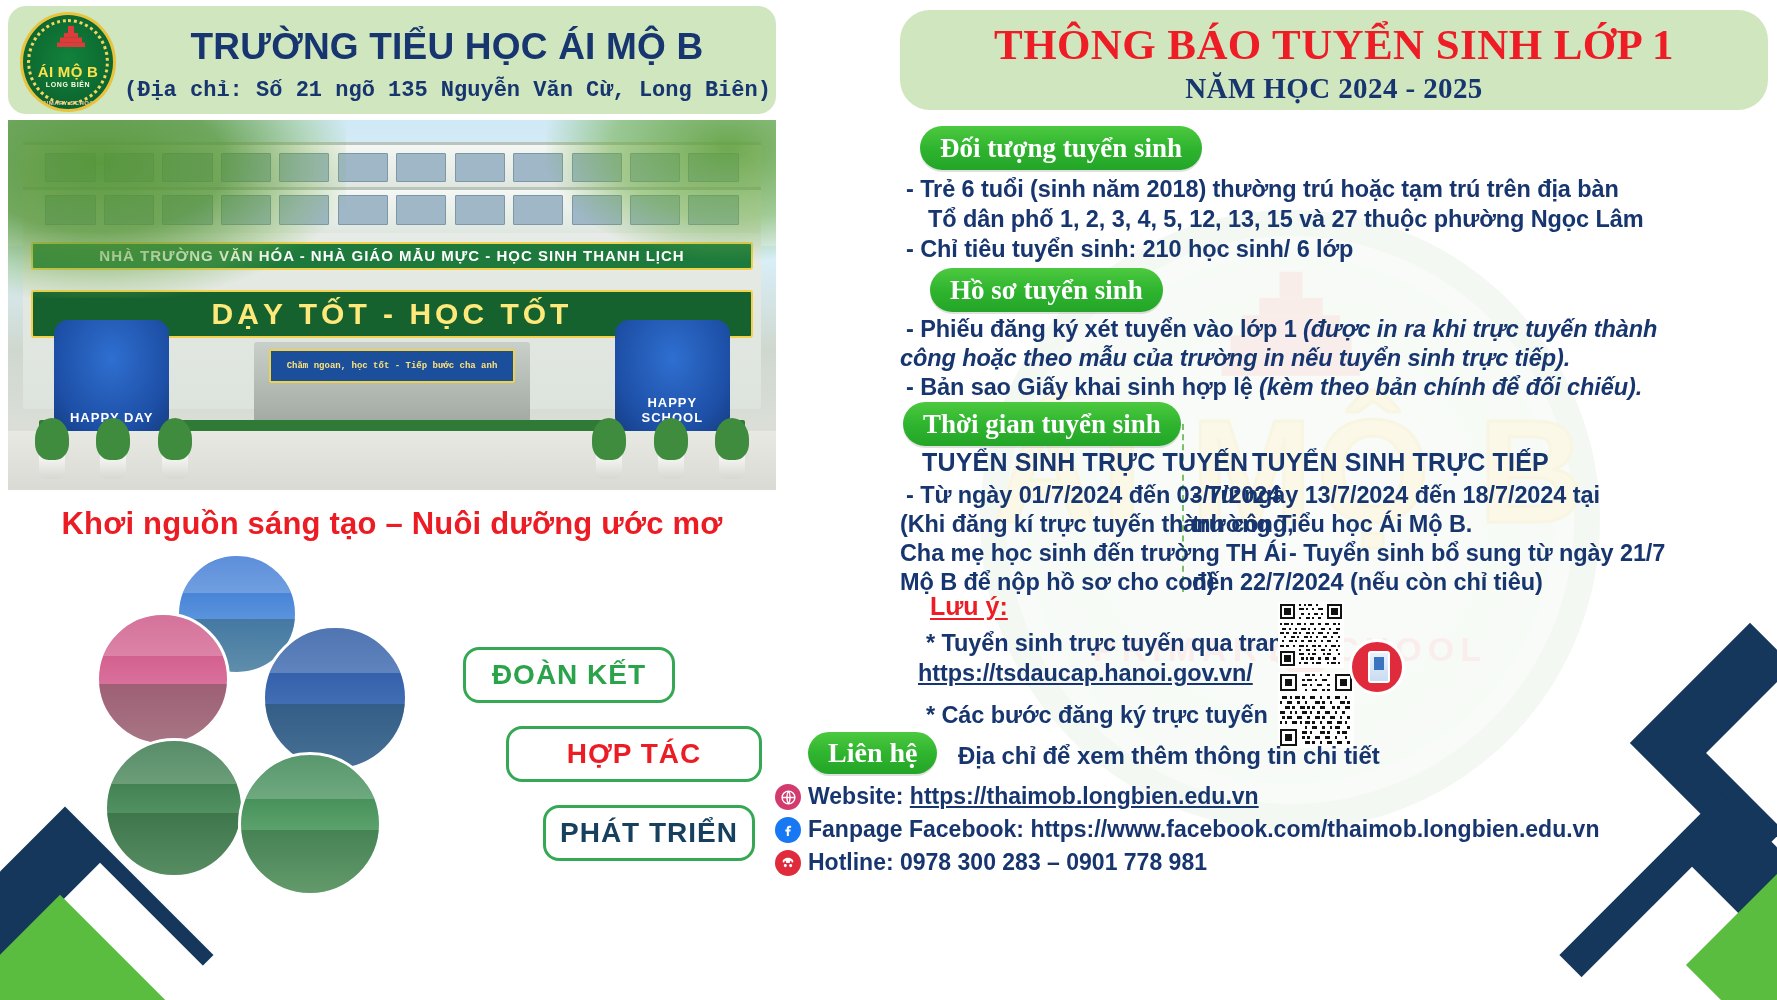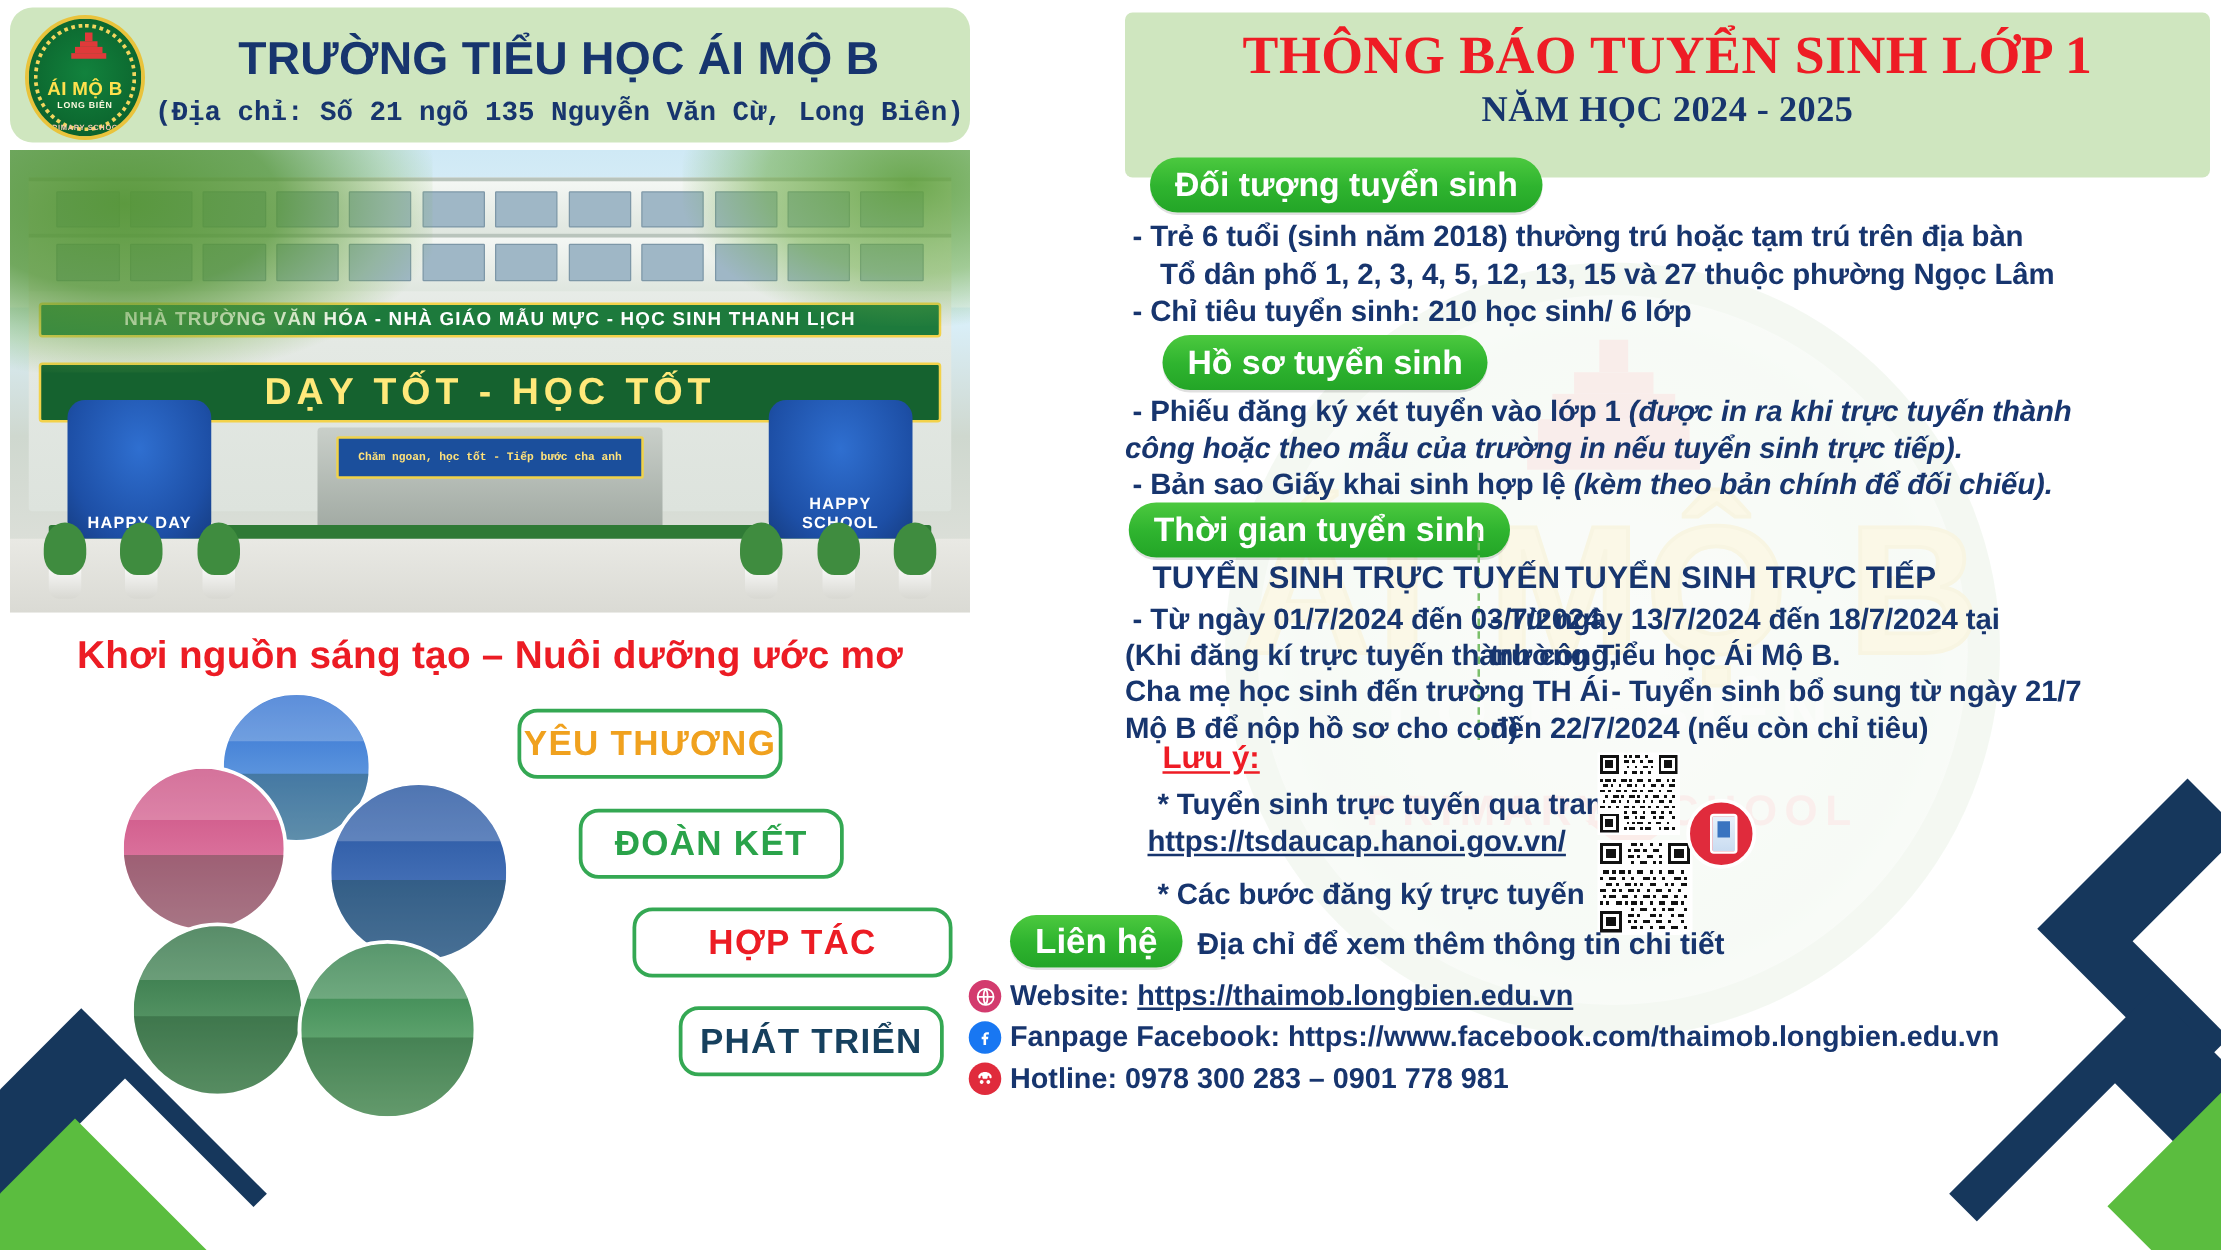--- a/index.html
+++ b/index.html
@@ -233,23 +233,23 @@
   .chev-bl3 { position:absolute; left:-30px; bottom:-112px; width:180px; height:180px; background:#5bbd3f; transform:rotate(45deg); }
   .chev-br1 { position:absolute; right:-60px; bottom:-70px; width:230px; height:230px; background:#16375c; transform:rotate(45deg); }
   .chev-br2 { position:absolute; right:-10px; bottom:-96px; width:190px; height:190px; background:#ffffff; transform:rotate(45deg); }
   .chev-br3 { position:absolute; right:-90px; bottom:-40px; width:150px; height:150px; background:#5bbd3f; transform:rotate(45deg); }
   .chev-r1  { position:absolute; right:-58px; top:658px; width:170px; height:170px; background:#16375c; transform:rotate(45deg); }
   .chev-r2  { position:absolute; right:-86px; top:688px; width:130px; height:130px; background:#ffffff; transform:rotate(45deg); }
 
   
   .right-header {
     position: absolute;
-    left: 900px; top: 10px; width: 868px; height: 132px;
+    left: 900px; top: 10px; width: 868px; height: 100px;
     background: #cfe6bf;
-    border-radius: 6px;
+    border-radius: 30px;
   }
   .rh-title {
     position:absolute; left:0; right:0; top: 10px;
     text-align:center;
     font-family: "Liberation Serif", serif;
     font-size: 43px; font-weight: 900; color: #ee1c25;
     letter-spacing: .4px; white-space: nowrap;
   }
   .rh-sub {
     position:absolute; left:0; right:0; top: 62px;
@@ -263,20 +263,21 @@
     position: absolute;
     height: 44px;
     background: linear-gradient(#4cc93f 0%, #2fb42f 52%, #23a527 100%);
     border-radius: 22px;
     display: flex; align-items: center;
     padding: 0 20px;
     color: #ffffff;
     font-size: 27px; font-weight: 800;
     white-space: nowrap;
     box-shadow: 0 2px 0 rgba(0,0,0,.12);
+    font-family: Liberation Serif, serif;
   }
 
   .rtext {
     position: absolute;
     color: #17356e;
     font-size: 23.5px;
     font-weight: 800;
     white-space: nowrap;
     letter-spacing: -.1px;
   }
@@ -456,23 +457,20 @@
     </div>
   <div class="circ" id="c3">
       <div class="circ-top"></div>
       <div class="circ-band"></div>
     </div>
   <div class="circ" id="c4">
       <div class="circ-top"></div>
       <div class="circ-band"></div>
     </div>
 
-  <div class="chip" id="chip0" style="color: rgb(240, 161, 30);">
-      <span>YÊU THƯƠNG</span>
-    </div>
   <div class="chip" id="chip1" style="color: rgb(42, 163, 74);">
       <span>ĐOÀN KẾT</span>
     </div>
   <div class="chip" id="chip2" style="color: rgb(236, 28, 36);">
       <span>HỢP TÁC</span>
     </div>
   <div class="chip" id="chip3" style="color: rgb(22, 64, 94);">
       <span>PHÁT TRIỂN</span>
     </div>
 

